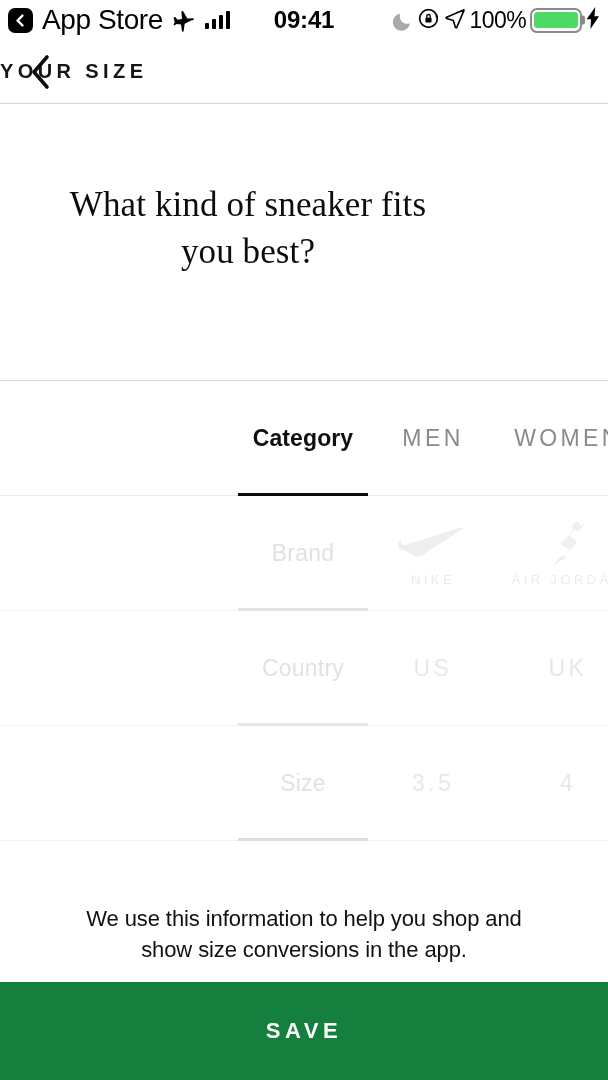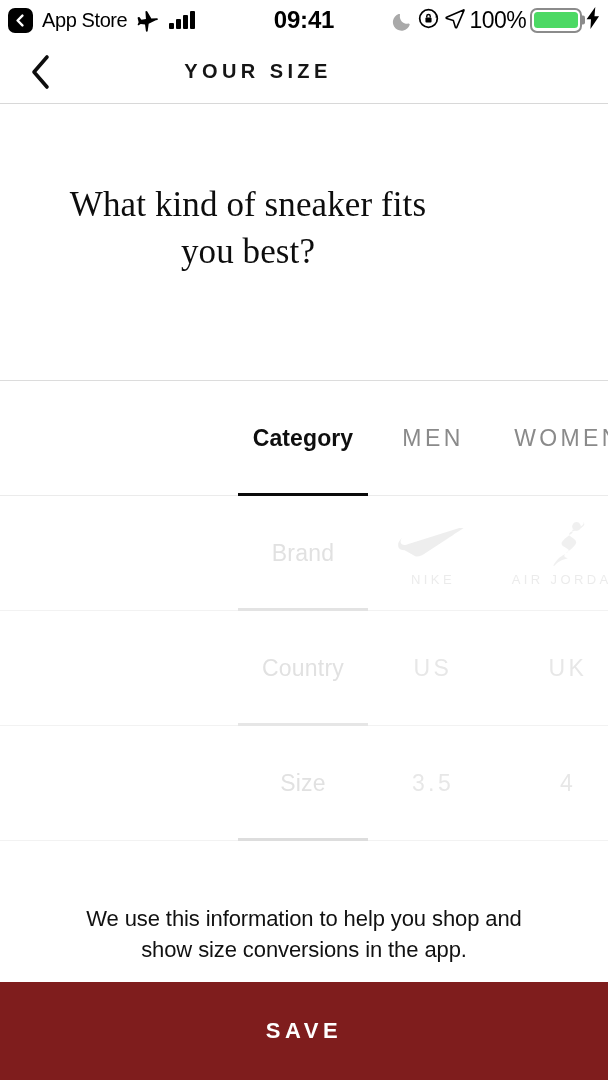--- a/index.html
+++ b/index.html
@@ -19,21 +19,21 @@
   }
   .sb-left {
     position:absolute; left:8px; top:0; height:40px;
     display:flex; align-items:center; gap:9px;
   }
   .appstore-badge {
     width:25px; height:25px; background:#000; border-radius:7px;
     display:flex; align-items:center; justify-content:center; flex:0 0 auto;
   }
   .appstore-badge svg { display:block; }
-  .sb-appname { font-size:20px; letter-spacing:-0.4px; line-height:1; color:#000; }
+  .sb-appname { font-size:28px; letter-spacing:-0.4px; line-height:1; color:#000; }
   .icon-plane { display:flex; align-items:center; }
   .signal-bars { display:flex; align-items:flex-end; gap:2.5px; height:18px; }
   .signal-bars i { display:block; width:4.5px; background:#000; border-radius:1px; }
   .signal-bars i:nth-child(1){ height:6px; }
   .signal-bars i:nth-child(2){ height:10px; }
   .signal-bars i:nth-child(3){ height:14px; }
   .signal-bars i:nth-child(4){ height:18px; }
 
   .sb-time {
     position:absolute; left:0; right:0; top:0; height:40px;
@@ -52,21 +52,21 @@
   .battery::after {
     content:""; position:absolute; right:-5px; top:50%; transform:translateY(-50%);
     width:3px; height:9px; background:#8b8b8b; border-radius:0 2px 2px 0;
   }
   .battery .fill { height:100%; background:#4cd964; border-radius:3.5px; }
   .moon { color:#a9a9a9; display:flex; align-items:center; }
 
   
   .navbar {
     position:absolute; top:40px; left:0; width:516px; height:63px;
-    display:flex; align-items:center; justify-content:center;
+    display:flex; align-items:center; 
   }
   .nav-back {
     position:absolute; left:18px; top:0; height:63px; width:46px;
     display:flex; align-items:center; justify-content:center; cursor:pointer;
   }
   .nav-title {
     font-size:20px; font-weight:700; letter-spacing:4.4px; color:#151515;
   }
   .hairline-top {
     position:absolute; top:103px; left:0; width:608px; height:1px;
@@ -133,21 +133,21 @@
   
   .fade-rows { opacity:0.62;padding-left:24px; }
 
   
   .footer-note {
     position:absolute; top:903px; left:0; width:608px; text-align:center;
     font-size:22px; line-height:1.42; color:#111; letter-spacing:-0.1px;
   }
   .save-btn {
     position:absolute; left:0; bottom:0; width:608px; height:98px;
-    background:#7f1d1d; display:flex; align-items:center; justify-content:center;
+    background:#15803d; display:flex; align-items:center; justify-content:center;
     cursor:pointer; border:none;
   }
   .save-label {
     font-size:22px; font-weight:600; letter-spacing:4.6px; color:#ffffff;
   }
 </style>
 </head>
 <body>
 
 <div class="phone">

